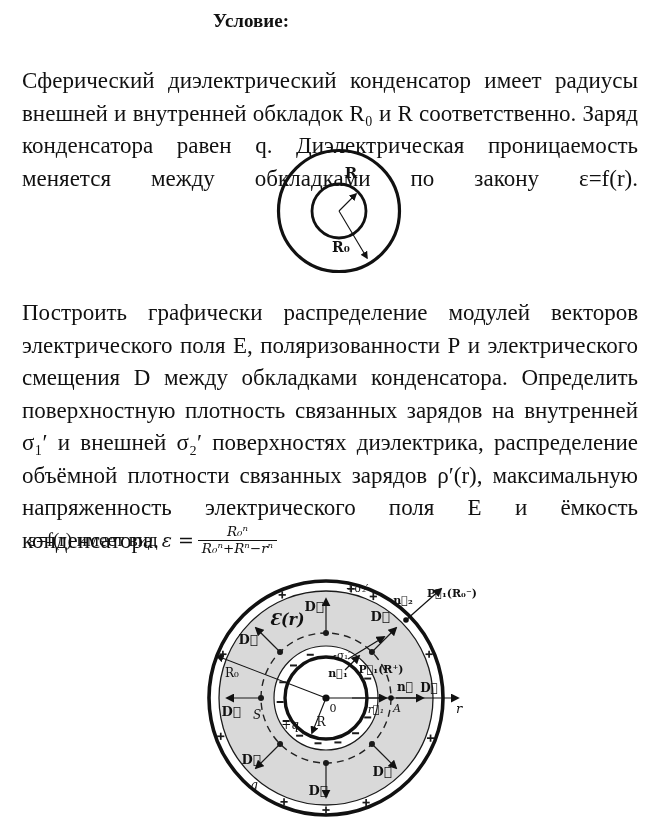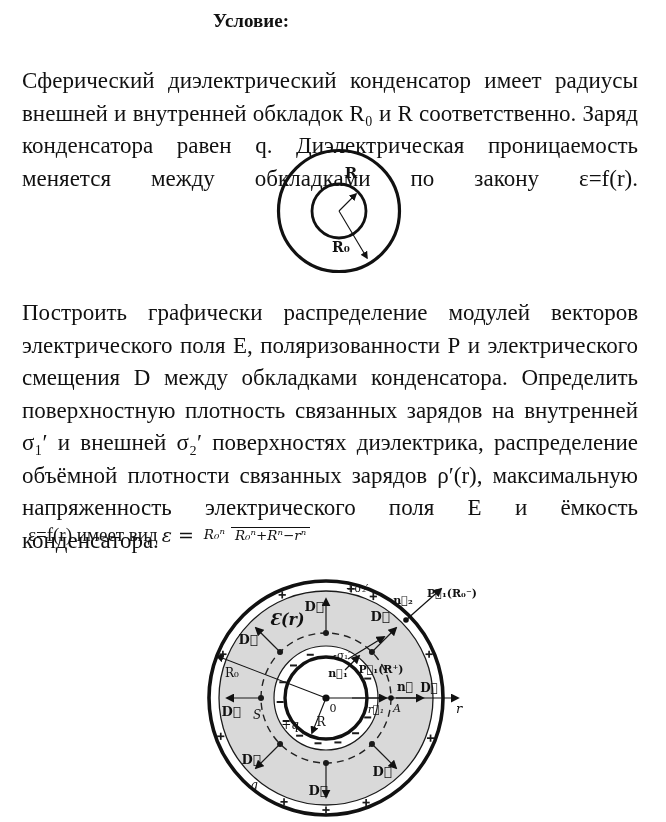--- a/index.html
+++ b/index.html
@@ -8,21 +8,21 @@
   .title{position:absolute;top:10px;left:0;width:502px;text-align:center;
          font-size:19px;font-weight:bold;}
   .para{position:absolute;left:22px;width:616px;font-size:23px;line-height:32.5px;
         text-align:justify;}
   .para.fulljust{text-align-last:justify;}
   #p1{top:42px;}
   #p2{top:274px;}
   .formula-row{position:absolute;left:28px;top:481px;display:flex;align-items:center;gap:4px;margin-top:43px;}
   .frm-prefix{font-size:19px;}
   .frm-lhs{font-size:19px;font-style:italic;font-family:"DejaVu Serif",serif;}
-  .fraction{display:inline-flex;align-items:center;
+  .fraction{display:inline-flex;flex-direction:column;align-items:center;
             font-size:13.5px;font-style:italic;font-family:"DejaVu Serif",serif;line-height:1.15;}
   .fraction .num{padding:0 6px;}
   .fraction .den{border-top:1.4px solid #111;padding:0 4px;text-align:right;}
   .params{position:absolute;left:28px;top:528px;font-size:19px;}
   svg{position:absolute;overflow:visible;}
   #fig1{left:271px;top:143px;}
   #fig2{left:178px;top:575px;}
   .flab{font-family:"DejaVu Serif","Liberation Serif",serif;fill:#111;}
   .vec{font-weight:bold;}
   .it{font-style:italic;}

